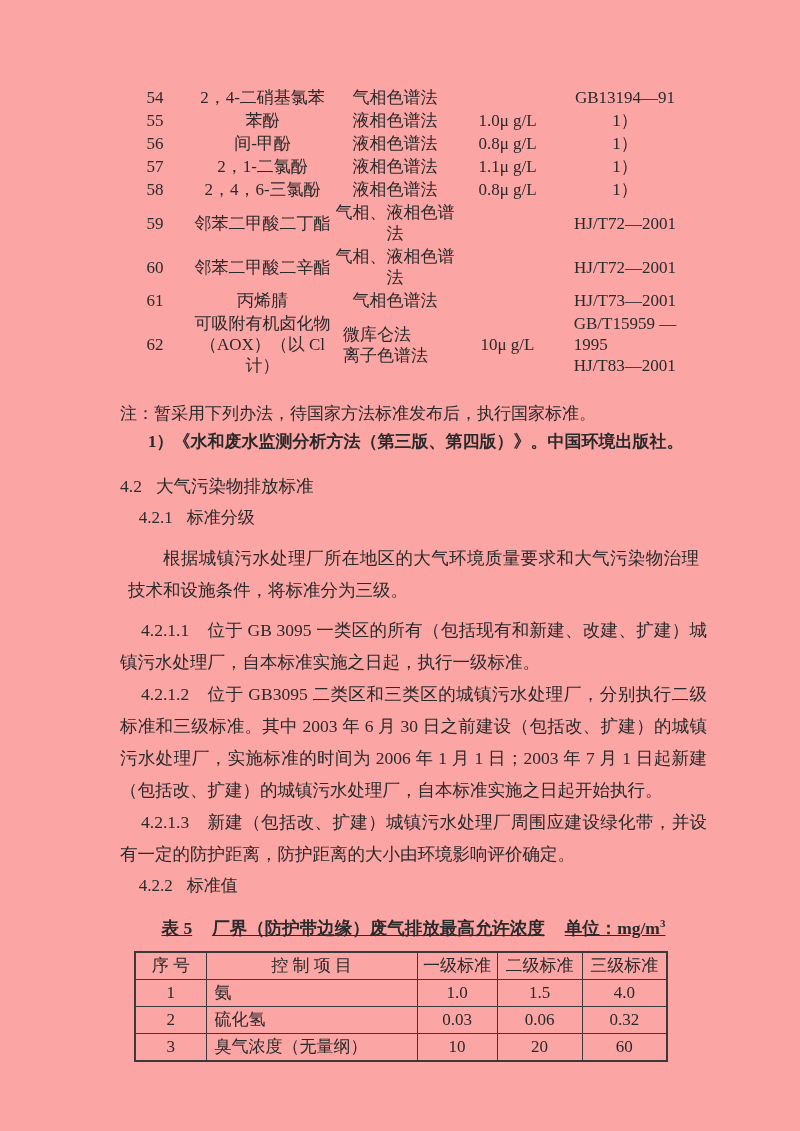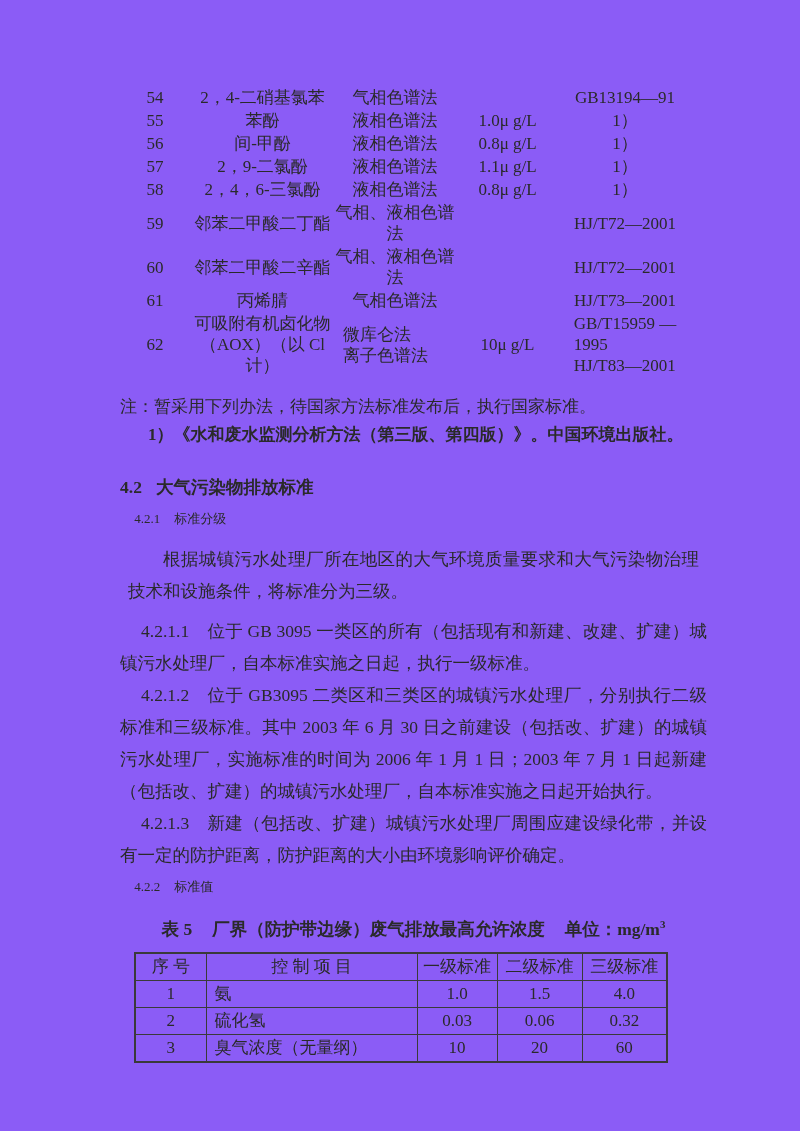--- a/index.html
+++ b/index.html
@@ -5,21 +5,21 @@
   html, body { margin: 0; padding: 0; }
   body {
     background: #ffffff;
     font-family: "Liberation Serif", "DejaVu Serif", serif;
     color: #2a2a2a;
   }
   .page {
     position: relative;
     width: 800px;
     height: 1131px;
-    background: #8b5cf6;
+    background: #fca5a5;
     overflow: hidden;
     box-sizing: border-box;
     padding: 86px 93px 0 120px;
   }
   
   table.atable {
     border-collapse: collapse;
     table-layout: fixed;
     width: 570px;
     font-size: 17px;
@@ -32,35 +32,35 @@
     white-space: pre-line;
   }
   table.atable td.cell-left { text-align: left; padding-left: 8px; }
   table.atable td .left-block {
     display: inline-block;
     text-align: left;
     white-space: pre-line;
   }
   
   .note {
-    margin-top: 16px;
+    margin-top: 23px;
     font-size: 17px;
     line-height: 28px;
   }
   .note .note-l2 { padding-left: 28px; font-weight: bold; }
   
   .h-main {
-    margin: 22px 0 0 0;
-    font-size: 17.5px;
-    line-height: 32px;
-    font-weight: bold;
+    margin: 14px 0 0 0;
+    font-size: 17.5px;
+    line-height: 32px;
+    font-weight: normal;
   }
   .h-sub {
     margin: 0;
-    font-size: 13px;
+    font-size: 17px;
     line-height: 32px;
     font-weight: normal;
     text-indent: 1.1em;
   }
   .num-gap { margin-right: 14px; }
   .num-gap-wide { margin-right: 18px; }
   p.para {
     margin: 8px;
     font-size: 17.5px;
     line-height: 32px;
@@ -75,20 +75,21 @@
     text-indent: 1.2em;
   }
   
   .t5-caption {
     margin-top: 8px;
     font-size: 17.5px;
     font-weight: bold;
     text-align: center;
     line-height: 26px;
     white-space: nowrap;
+    text-decoration: underline;
   }
   .t5-caption .cap-gap { display: inline-block; width: 20px; }
   .t5-caption sup { font-size: 11px; }
   table.t5 {
     border-collapse: collapse;
     table-layout: fixed;
     width: 532px;
     margin: 10px 0 0 14px;
     font-size: 17px;
     border: 2px solid #3a3a3a;
@@ -134,21 +135,21 @@
       </tr>
       <tr>
         <td>56</td>
         <td>间-甲酚</td>
         <td>液相色谱法</td>
         <td>0.8μ g/L</td>
         <td>1）</td>
       </tr>
       <tr>
         <td>57</td>
-        <td>2，9-二氯酚</td>
+        <td>2，1-二氯酚</td>
         <td>液相色谱法</td>
         <td>1.1μ g/L</td>
         <td>1）</td>
       </tr>
       <tr>
         <td>58</td>
         <td>2，4，6-三氯酚</td>
         <td>液相色谱法</td>
         <td>0.8μ g/L</td>
         <td>1）</td>

